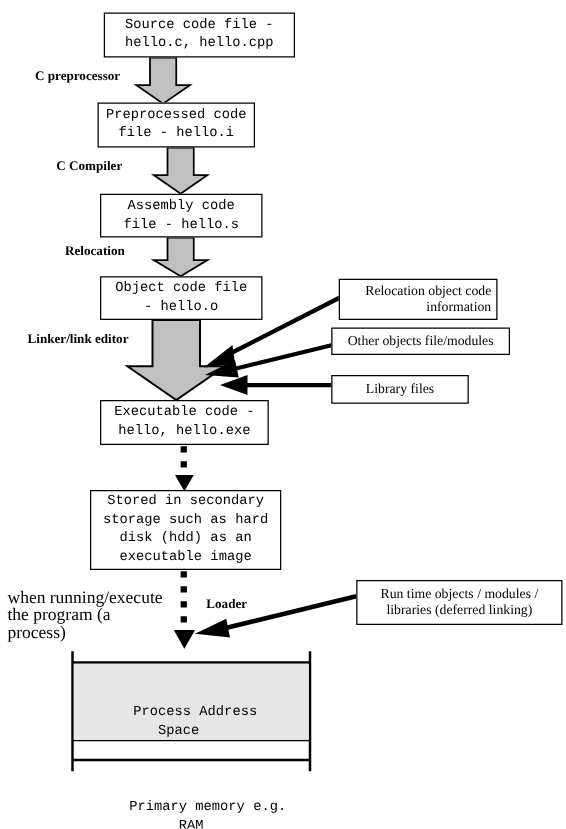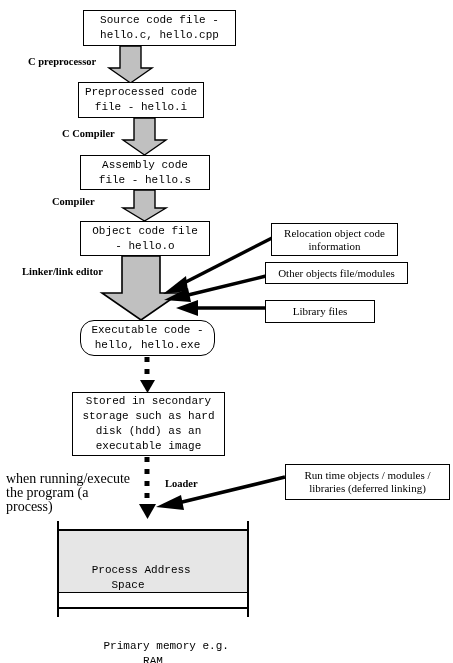--- a/index.html
+++ b/index.html
@@ -146,73 +146,73 @@
   <div class="box mono" style="left:80px;top:155px;width:130px;height:35px;">
     <span>Assembly code
 file - hello.s</span>
   </div>
 
   <div class="box mono" style="left:80px;top:221px;width:130px;height:35px;">
     <span>Object code file
 - hello.o</span>
   </div>
 
-  <div class="box mono" style="left:80px;top:320px;width:135px;height:36px;border-radius:14px;">
+  <div class="box mono" style="left:80px;top:320px;width:135px;height:36px;">
     <span>Executable code -
 hello, hello.exe</span>
   </div>
 
   <div class="box mono" style="left:72px;top:392px;width:153px;height:64px;">
     <span>Stored in secondary
 storage such as hard
 disk (hdd) as an
 executable image</span>
   </div>
 
-  <div class="box serif" style="left:271px;top:223px;width:127px;height:33px;padding:0 4px;">
+  <div class="box serif" style="left:271px;top:223px;width:127px;height:33px;padding:0 4px;text-align:right;">
     <span>Relocation object code information</span>
   </div>
 
   <div class="box serif" style="left:265px;top:262px;width:143px;height:22px;padding:0 4px;">
     <span>Other objects file/modules</span>
   </div>
 
   <div class="box serif" style="left:265px;top:300px;width:110px;height:23px;padding:3px 4px;">
     <span>Library files</span>
   </div>
 
   <div class="box serif" style="left:285px;top:464px;width:165px;height:36px;padding:0 7px;">
     <span>Run time objects / modules / libraries (deferred linking)</span>
   </div>
 
   <div class="stage-label" style="left:28px;top:56px;">
     <span>C preprocessor</span>
   </div>
 
-  <div class="stage-label" style="left:62px;top:128px;">
+  <div class="stage-label" style="left:45px;top:128px;">
     <span>C Compiler</span>
   </div>
 
   <div class="stage-label" style="left:52px;top:196px;">
-    <span>Compiler</span>
+    <span>Relocation</span>
   </div>
 
   <div class="stage-label" style="left:22px;top:266px;">
     <span>Linker/link editor</span>
   </div>
 
   <div class="stage-label" style="left:165px;top:478px;">
     <span>Loader</span>
   </div>
 
   <div class="plain-label" style="left:6px;top:472px;width:126px;">
     <span>when running/execute the program (a process)</span>
   </div>
 
-  <div class="caption" style="left:44px;top:548px;width:168px;">
+  <div class="caption" style="left:59px;top:548px;width:168px;">
     <span>Process Address
 Space</span>
   </div>
 
   <div class="caption" style="left:59px;top:624px;width:188px;">
     <span>Primary memory e.g.
 RAM</span>
   </div>
 
 </div>

